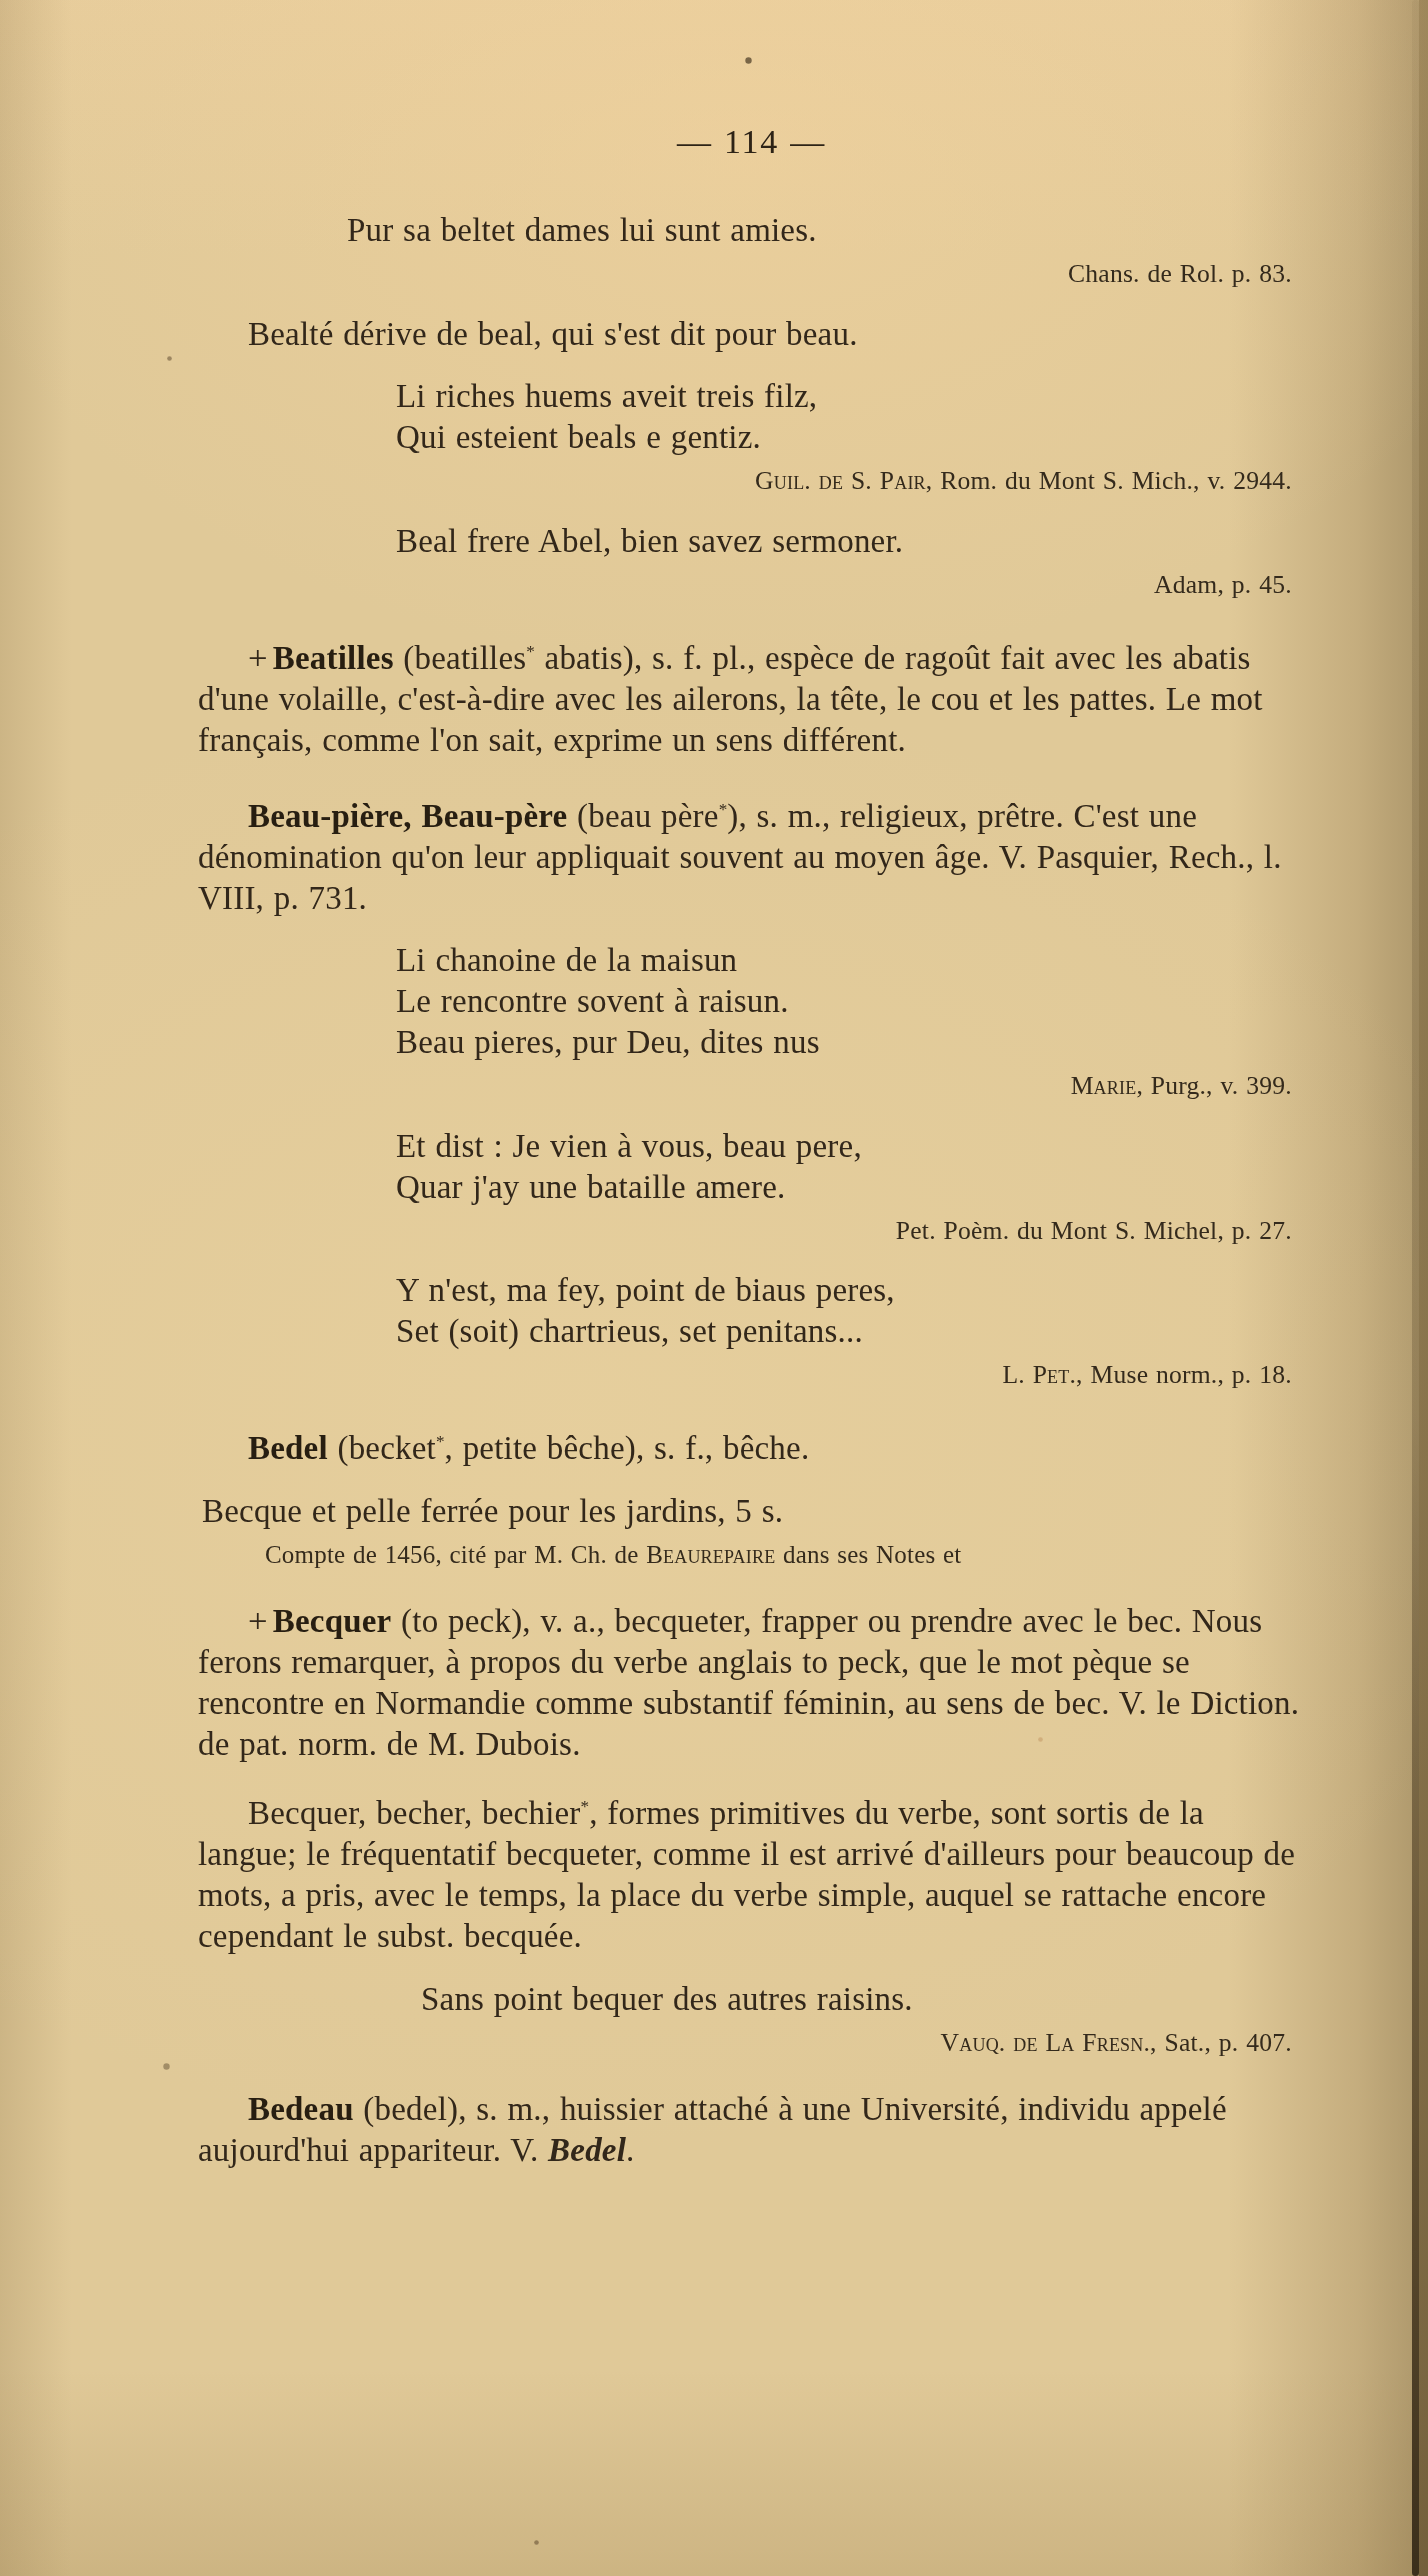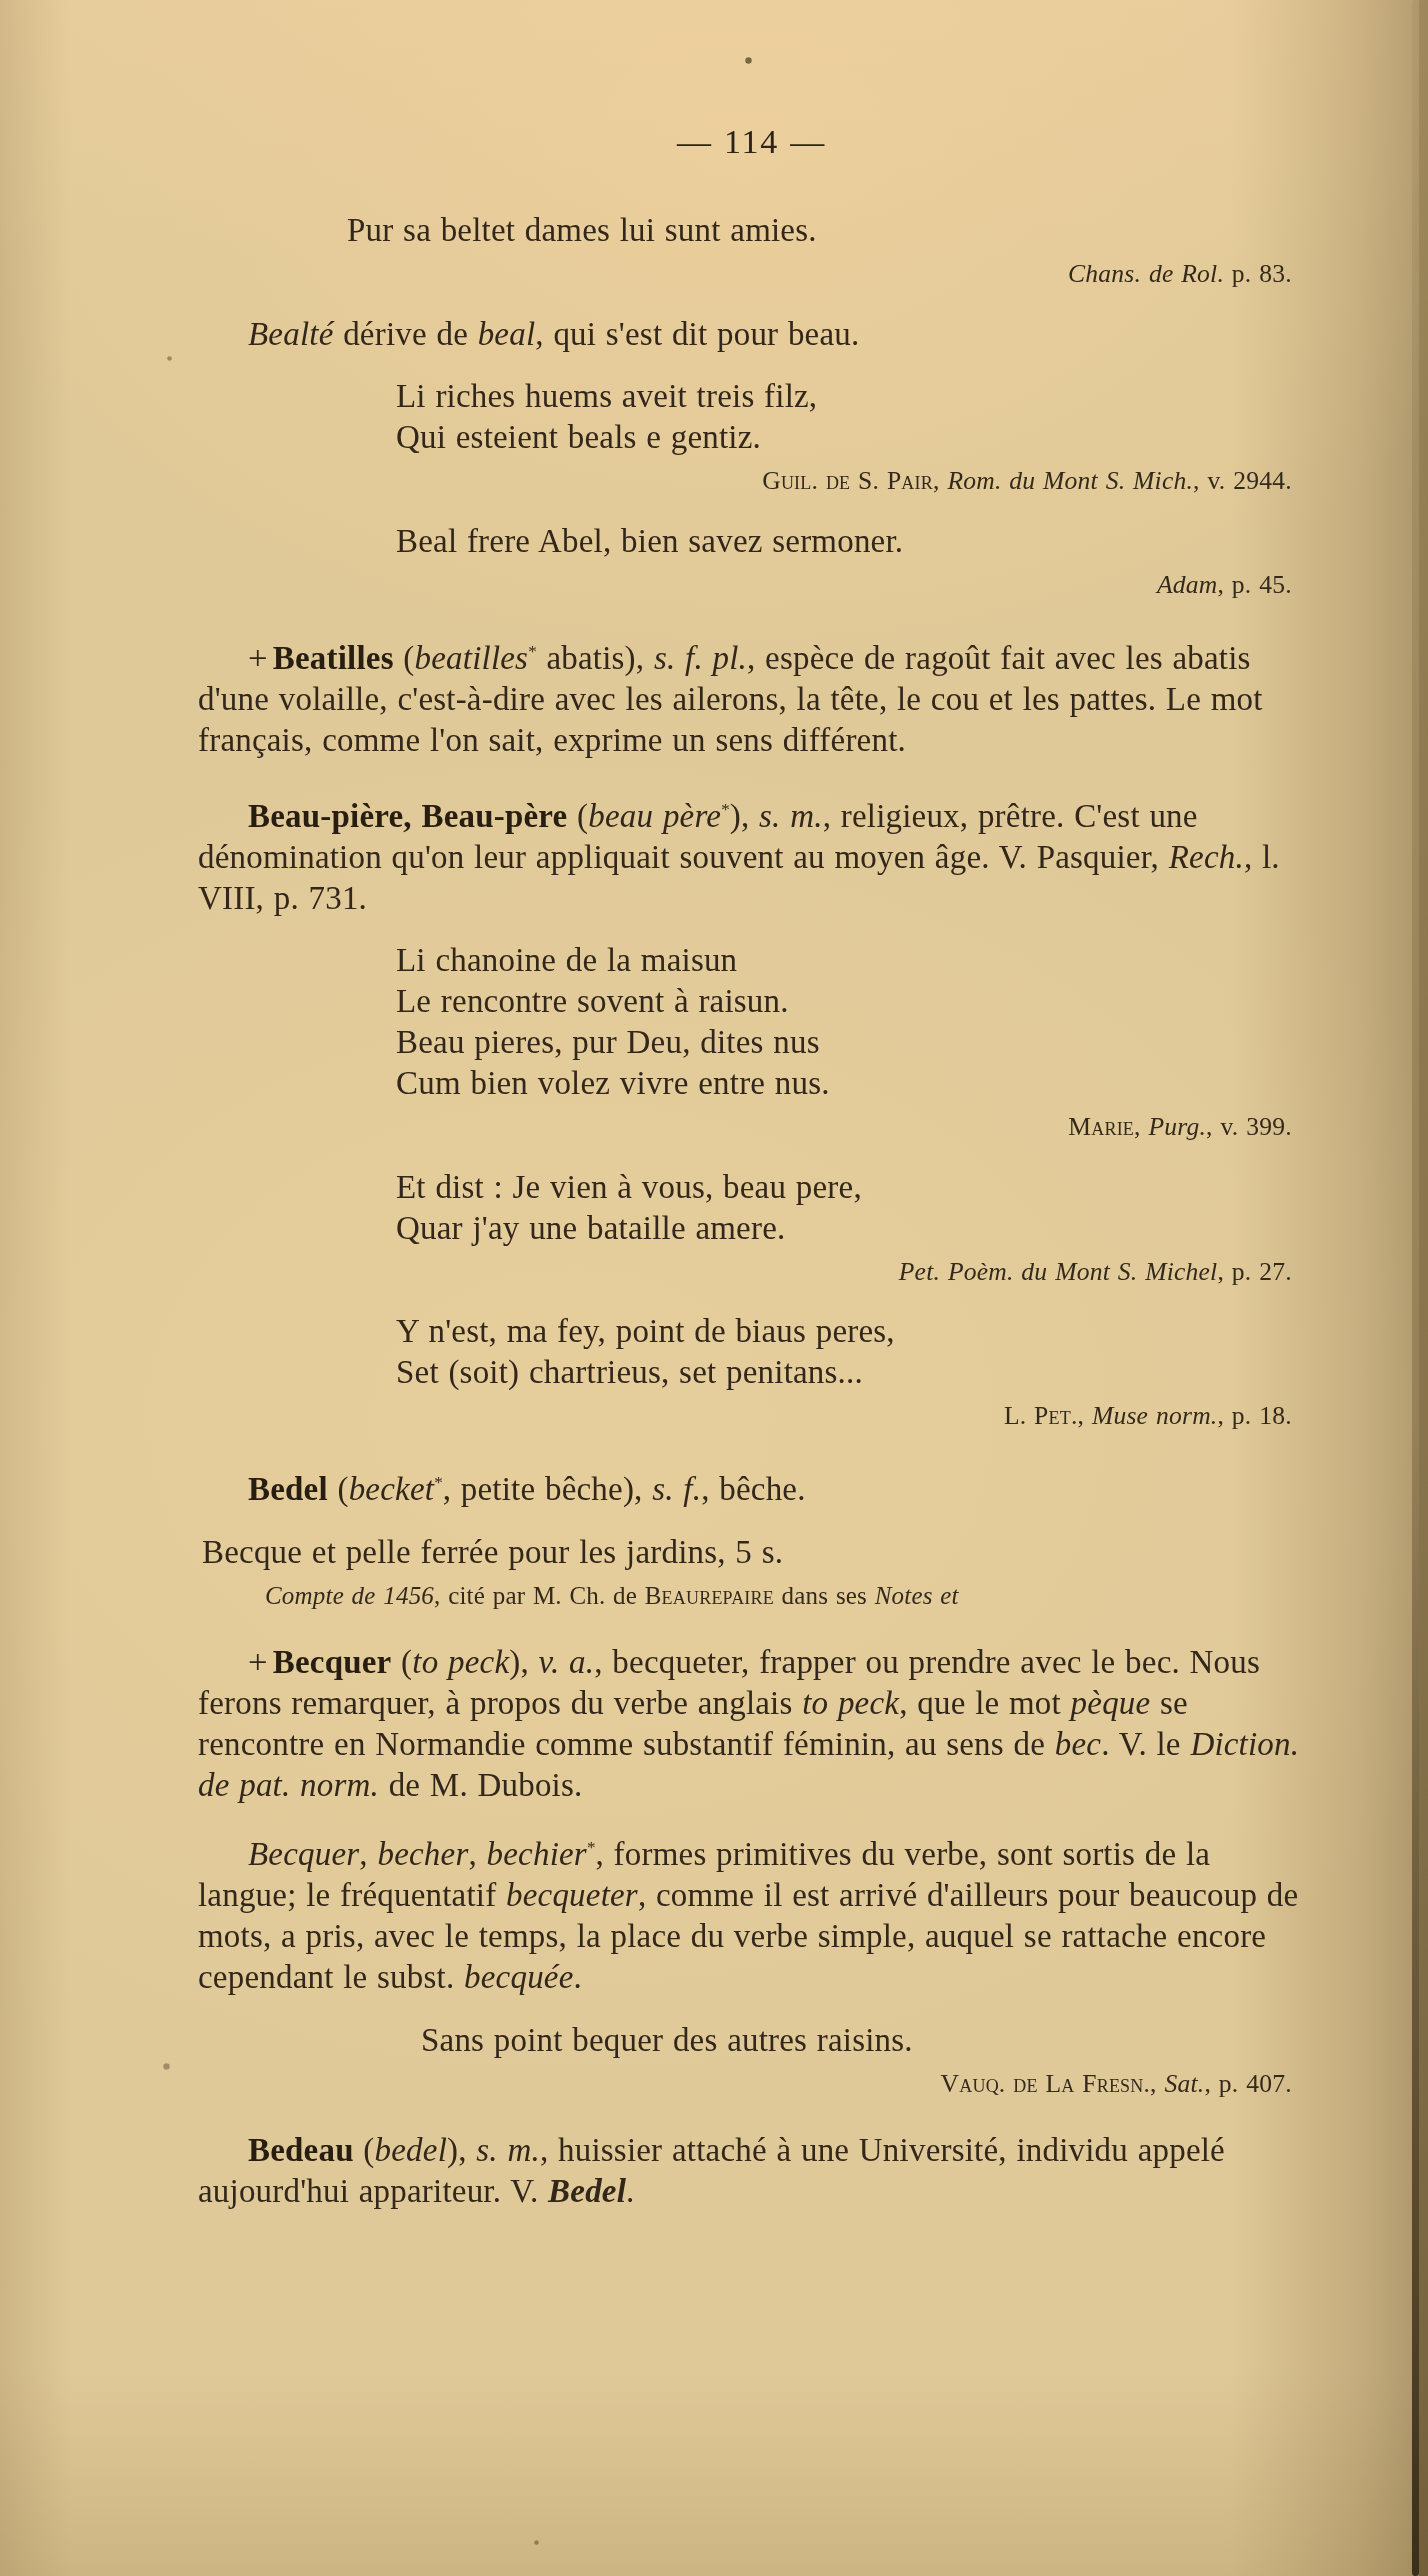--- a/index.html
+++ b/index.html
@@ -70,21 +70,21 @@
     margin-top: 5px;
     color: #342a1c;
   }
   .cite-left {
     font-size: 25px; line-height: 35px;
     text-align: left; margin-top: 5px;
     color: #342a1c;
   }
   .cite-left .ln1 { margin-left: 67px; }
   .cite-left .ln2 { margin-left: 180px; }
-  .it { font-style: italic; }
+  .it { }
   .bd { font-weight: bold; color: #271e11; }
   .bi { font-weight: bold; font-style: italic; }
   .sc { font-variant: small-caps; }
   .sup { font-size: 0.52em; vertical-align: super; letter-spacing: 0; }
   .dg { font-size: 1.05em; padding-right: 5px; }
 </style>
 </head>
 <body>
 
 <div class="scan-page">
@@ -121,21 +121,20 @@
     </div>
 
     <div class="entry">
       <span class="bd">Beau-pière, Beau-père</span><span> (</span><span class="it">beau père</span><span class="sup">*</span><span>), </span><span class="it">s. m.</span><span>, religieux, prêtre. C'est une dénomination qu'on leur appliquait souvent au moyen âge. V. Pasquier, </span><span class="it">Rech.</span><span>, l. VIII, p. 731.</span>
     </div>
 
     <div class="verse-block">
       <div class="verse-line">Li chanoine de la maisun</div>
       <div class="verse-line">Le rencontre sovent à raisun.</div>
       <div class="verse-line">Beau pieres, pur Deu, dites nus</div>
-      <div class="verse-line">Cum bien volez vivre entre nus.</div>
       <div class="cite"><span class="sc">Marie</span><span>, </span><span class="it">Purg.</span><span>, v. 399.</span></div>
     </div>
 
     <div class="verse-block">
       <div class="verse-line">Et dist : Je vien à vous, beau pere,</div>
       <div class="verse-line">Quar j'ay une bataille amere.</div>
       <div class="cite"><span class="it">Pet. Poèm. du Mont S. Michel</span><span>, p. 27.</span></div>
     </div>
 
     <div class="verse-block">

